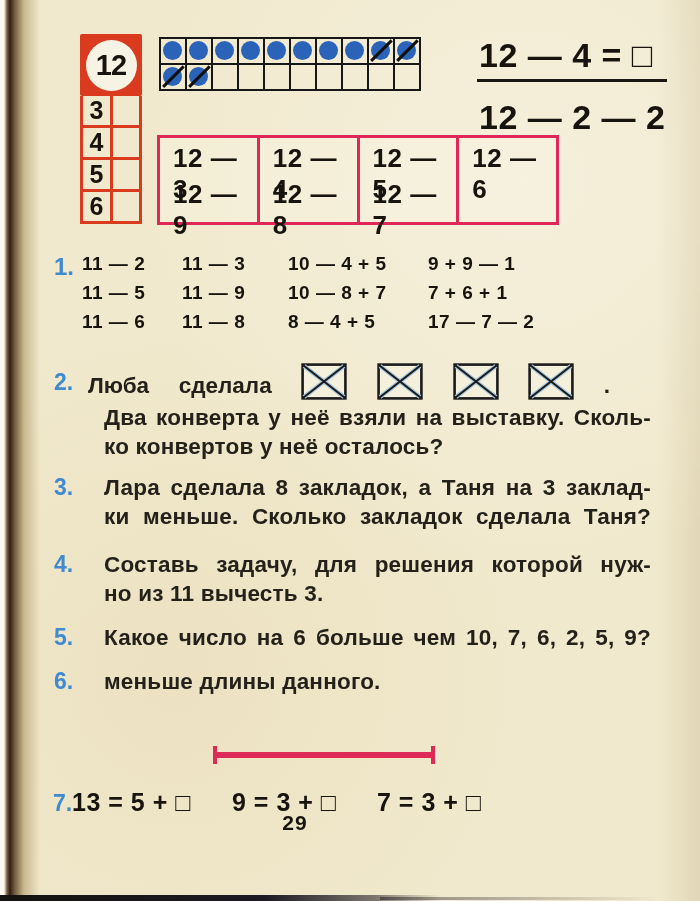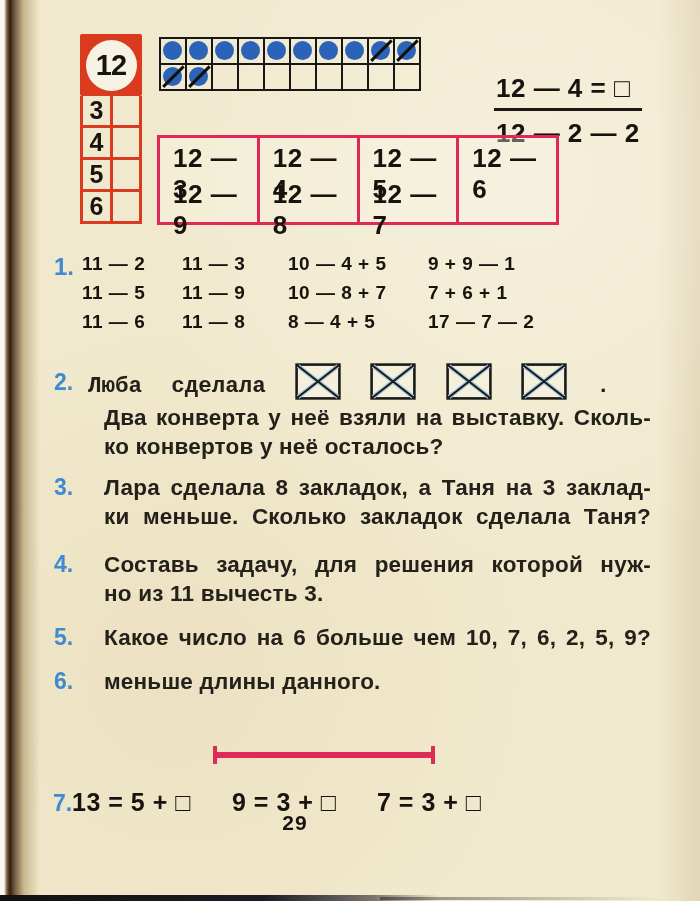--- a/index.html
+++ b/index.html
@@ -33,23 +33,23 @@
   .badge-empty{flex:1;}
 
   
   .bead-grid{position:absolute;left:159px;top:37px;display:grid;
     grid-template-columns:repeat(10,26px);grid-auto-rows:26px;border:1.6px solid #171717;}
   .bead-cell{border:1.3px solid #171717;position:relative;}
   .bead-dot{position:absolute;left:2px;top:2px;width:19px;height:19px;border-radius:50%;background:#2a63b8;}
   .bead-slash{position:absolute;left:11px;top:-3px;width:2.6px;height:29px;background:#10100f;transform:rotate(45deg);}
 
   
-  .head-eq{position:absolute;left:494px;top:36px;font-size:26px;letter-spacing:.5px;color:#17130e;margin-top:37px;}
+  .head-eq{position:absolute;left:477px;top:36px;font-size:34px;letter-spacing:.5px;color:#17130e;}
   .head-eq .num{padding:0 2px 4px 2px;border-bottom:3px solid #1b1813;}
-  .head-eq .den{padding:7px 2px 0 2px;}
+  .head-eq .den{padding:16px 2px 0 2px;}
 
   
   .sub-table{position:absolute;left:157px;top:135px;width:396px;height:84px;
     border:3px solid #e02858;display:flex;background:rgba(250,246,230,.35);}
   .sub-col{flex:1;padding:5px 0 0 13px;}
   .sub-col + .sub-col{border-left:3px solid #e02858;}
   .sub-line{height:36px;font-size:26px;letter-spacing:.5px;color:#17130e;}
 
   
   .ex{position:absolute;left:88px;width:563px;}
@@ -57,21 +57,21 @@
   .ex .line{line-height:28.5px;font-size:22.5px;letter-spacing:.2px;color:#24211b;margin-left:16px;}
   .just{text-align:justify;text-align-last:justify;}
 
   
   .ex1-grid{position:absolute;left:82px;top:253px;display:grid;
     grid-template-columns:100px 106px 140px auto;grid-auto-rows:29px;
     font-size:19px;letter-spacing:.5px;color:#17130e;}
   .ex1-label{position:absolute;left:54px;top:253px;font-size:24px;color:#3f8ad0;}
 
   
-  .env-line{display:flex;align-items:flex-end;justify-content:space-between;width:522px;height:40px;font-family:Liberation Mono, monospace;}
+  .env-line{display:flex;align-items:flex-end;justify-content:space-between;width:522px;height:40px;}
   .env-line .w{font-size:22.5px;padding-bottom:1px;}
   .env-icon{display:inline-block;line-height:0;}
   .env-period{font-size:24px;padding-bottom:0;}
 
   
   .segment{position:absolute;left:213px;top:746px;width:222px;height:18px;}
   .segment .bar{position:absolute;left:0;right:0;top:6px;height:6px;background:#dd2a56;}
   .segment .tick{position:absolute;top:0;width:4px;height:18px;background:#dd2a56;}
   .segment .tick.l{left:0;} .segment .tick.r{right:0;}
 

